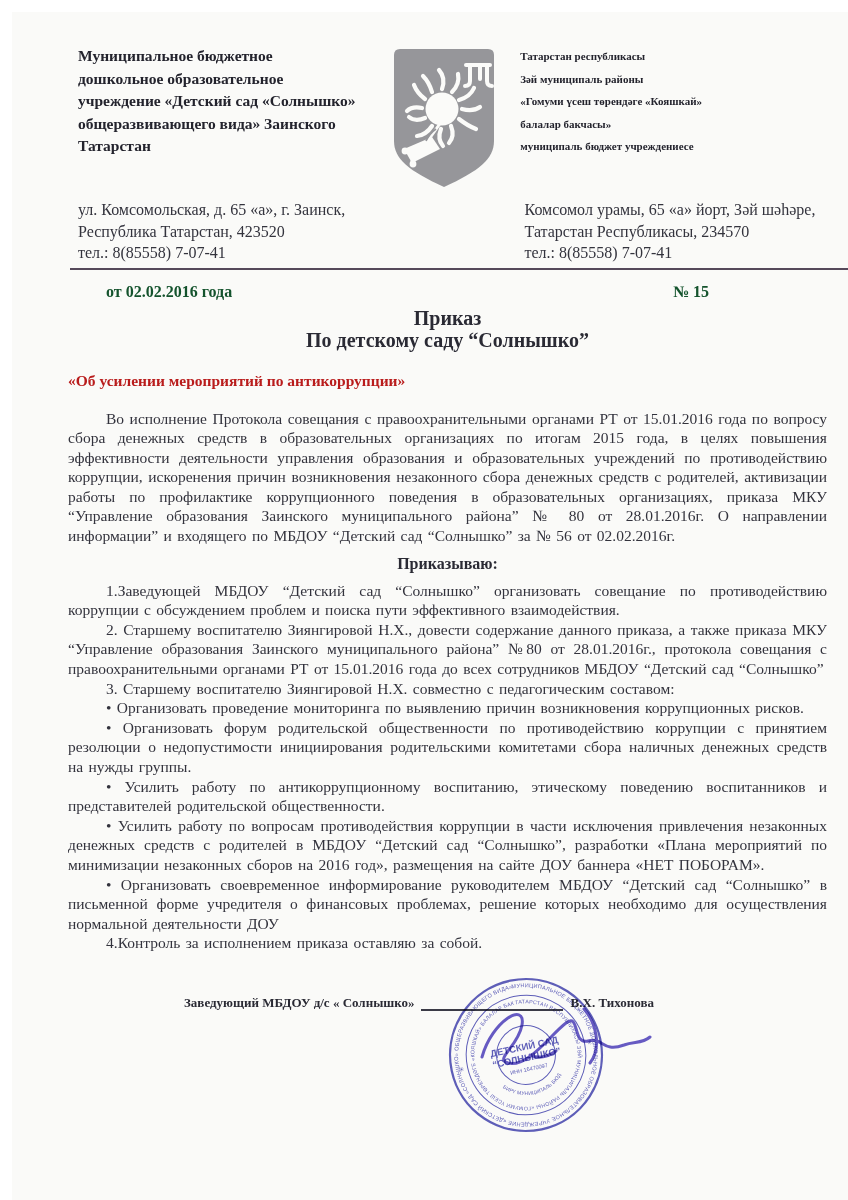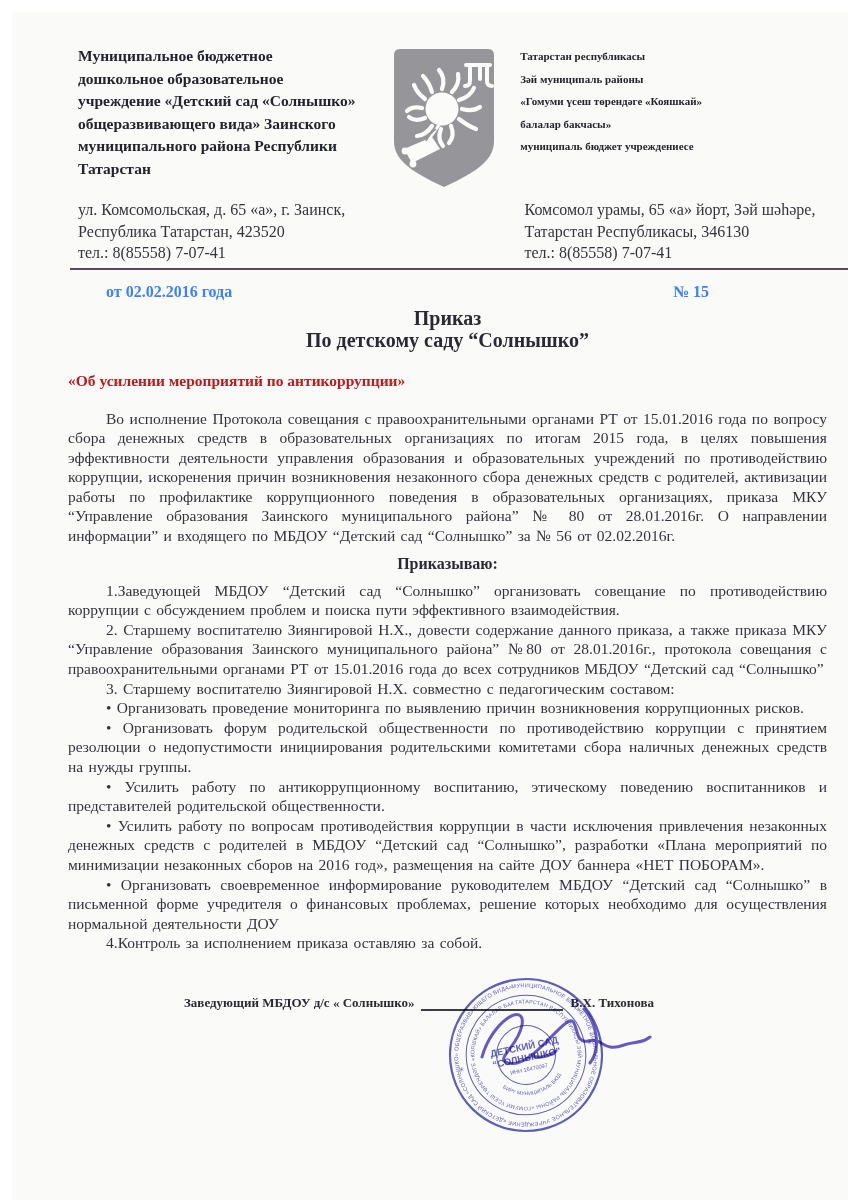--- a/index.html
+++ b/index.html
@@ -18,21 +18,21 @@
   .emblem-wrap{width:116px;margin-left:0;display:flex;justify-content:center;}
   .org-right{margin-left:18px;width:330px;font-weight:bold;font-size:11px;line-height:22.5px;color:#23232d;}
   .addresses{display:flex;padding:8px 18px 0 66px;}
   .addr{font-size:16px;line-height:21.5px;color:#33333d;}
   .addr-left{width:450px;}
   .addr-right{width:320px;}
   .rule{margin:4px 10px 0 58px;border-top:2.5px solid #55495a;height:0;}
   
   .doc-body{padding:0 33px 0 56px;}
   .meta-row{display:flex;justify-content:space-between;margin-top:13px;
-    padding-left:38px;padding-right:118px;font-weight:bold;font-size:16px;color:#3b82f6;}
+    padding-left:38px;padding-right:118px;font-weight:bold;font-size:16px;color:#14532d;}
   .title{ text-align:center;font-weight:bold;font-size:20px;line-height:22px;margin-top:6px;color:#2a2a34;}
   .subject{font-weight:bold;font-size:15.5px;margin-top:21px;color:#b91c1c;}
   
   .para{
     font-size:15.5px;line-height:19.6px;text-align:justify;text-indent:38px;
     margin:0;word-spacing:1.5px;color:#33333d;
   }
   .preamble{margin-top:19px;}
   .order-heading{text-align:center;font-weight:bold;font-size:16px;margin:9px 0 8px 0;color:#2a2a34;}
   
@@ -49,21 +49,20 @@
 <body>
 
 <div class="page">
 
   <div class="header">
     <div class="org-left">
       <div>Муниципальное  бюджетное</div>
       <div>дошкольное образовательное</div>
       <div>учреждение «Детский сад «Солнышко»</div>
       <div>общеразвивающего вида» Заинского</div>
-      <div>муниципального района Республики</div>
       <div>Татарстан</div>
     </div>
 
     <div class="emblem-wrap">
 
       <svg width="116" height="146" viewBox="0 0 116 146">
         <path d="M8,10 Q8,4 14,4 H102 Q108,4 108,10 V96 C108,114 93,126 58,142 C23,126 8,114 8,96 Z" fill="#96969a"></path>
 
         <g stroke="#fbfbf9" stroke-width="4.2" stroke-linecap="round" fill="none">
           <path d="M56,44 Q60,33 53,25"></path>
@@ -108,21 +107,21 @@
   </div>
 
   <div class="addresses">
     <div class="addr addr-left">
       <div>ул. Комсомольская, д. 65 «а»,  г. Заинск,</div>
       <div>Республика Татарстан, 423520</div>
       <div>тел.: 8(85558) 7-07-41</div>
     </div>
     <div class="addr addr-right">
       <div>Комсомол урамы, 65 «а»  йорт, Зәй шәһәре,</div>
-      <div>Татарстан Республикасы, 346130</div>
+      <div>Татарстан Республикасы, 234570</div>
       <div>тел.: 8(85558) 7-07-41</div>
     </div>
   </div>
 
   <div class="rule"></div>
 
   <div class="doc-body">
 
     <div class="meta-row">
       <span>от  02.02.2016 года</span>

